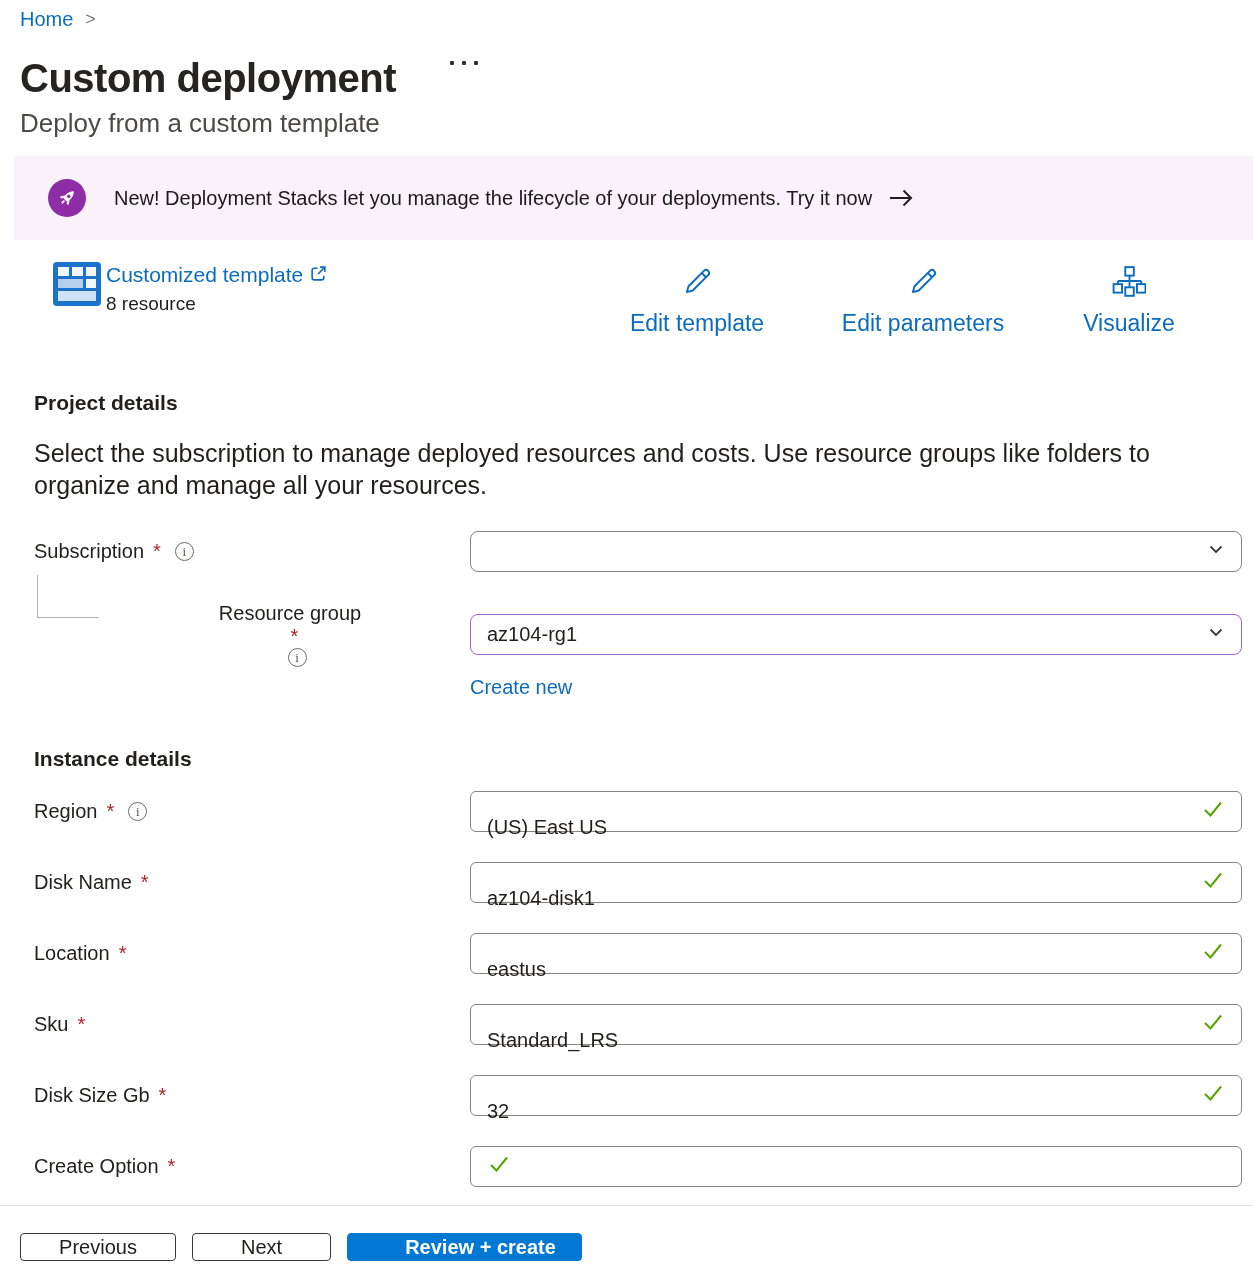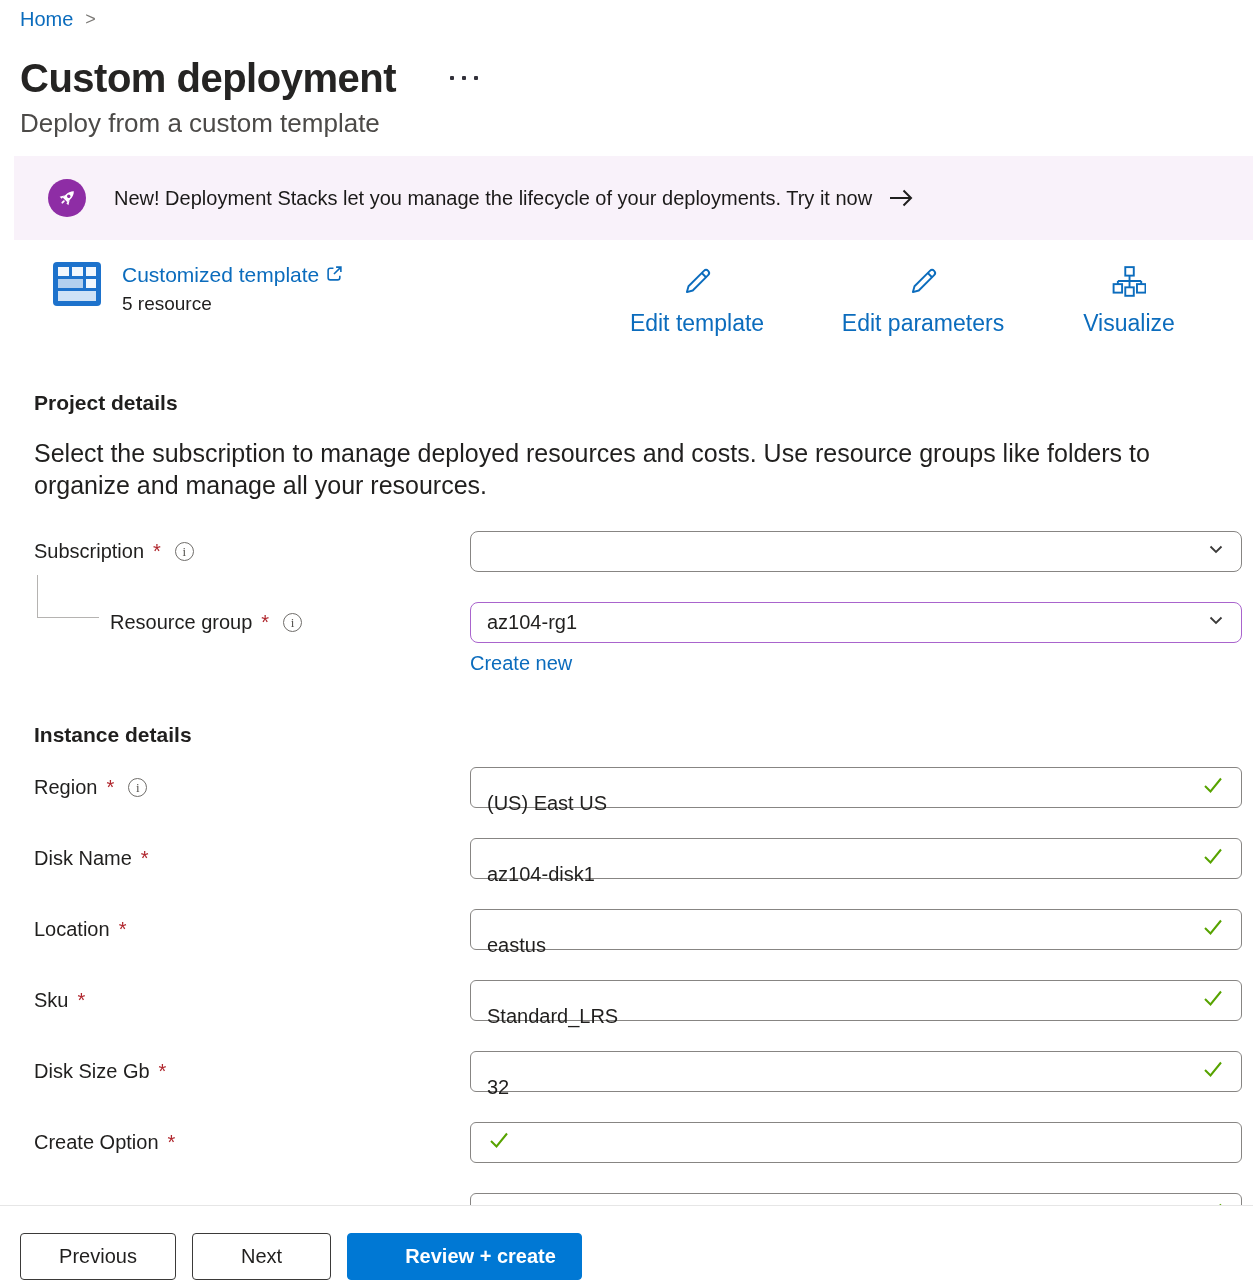--- a/index.html
+++ b/index.html
@@ -16,60 +16,60 @@
   body{
     position:relative;background:#fff;color:#201f1e;
     font-family:"Liberation Sans", sans-serif;overflow:hidden;
   }
   .content{position:absolute;top:0;left:0;right:0;bottom:75px;overflow:hidden;}
 
   .breadcrumb{margin:8px 0 0 20px;font-size:20px;display:flex;align-items:center;gap:12px;}
   .breadcrumb a{color:var(--link-blue);text-decoration:none;cursor:pointer;}
   .crumb-sep{color:#7a7875;font-size:18px;}
 
-  .title-row{margin:24px 0 0 20px;display:flex;align-items:center;gap:52px;}
+  .title-row{margin:24px 0 0 20px;display:flex;align-items:flex-start;gap:52px;}
   h1{font-size:40px;line-height:46px;font-weight:700;letter-spacing:-.5px;color:#252423;}
   .dots{display:flex;gap:8px;cursor:pointer;padding:6px 2px;}
   .dots i{width:4px;height:4px;background:#32313a;border-radius:1px;}
 
   .subtitle{margin:7px 0 0 20px;font-size:26px;color:#4c4a48;}
 
   .banner{
     margin:17px 0 0 14px;width:1239px;height:84px;background:var(--banner-bg);
     display:flex;align-items:center;padding-left:34px;cursor:pointer;
   }
   .rocket{
     width:38px;height:38px;border-radius:50%;background:var(--banner-icon-purple);
     display:flex;align-items:center;justify-content:center;flex:0 0 38px;
   }
   .banner-text{font-size:20px;margin-left:28px;color:#1b1a19;}
   .banner-arrow{margin-left:16px;display:flex;}
 
   .template-row{margin:21px 0 0 52px;display:flex;justify-content:space-between;align-items:flex-start;}
-  .template-info{display:flex;gap:20px;}
+  .template-info{display:flex;gap:4px;}
   .template-text{padding-top:1px;}
   .template-link{
     font-size:21px;color:var(--link-blue);display:inline-flex;align-items:flex-start;gap:7px;
     text-decoration:none;cursor:pointer;line-height:26px;
   }
   .resource-count{font-size:19px;margin-top:5px;color:#201f1e;}
   .template-actions{display:flex;gap:56px;margin-right:64px;margin-top:4px;}
   .action{display:flex;flex-direction:column;align-items:center;gap:5px;color:var(--link-blue);font-size:23px;cursor:pointer;}
   .action.w-et{width:160px}.action.w-ep{width:180px}.action.w-v{width:120px}
 
   .form{margin-left:34px;position:relative;}
   h2.section{font-size:21px;font-weight:700;color:#201f1e;}
   .h-project{margin-top:54px;}
   .h-instance{margin-top:48px;}
   .desc{margin-top:22px;font-size:25px;line-height:32px;width:1150px;color:#201f1e;}
 
   .field-row{display:flex;align-items:center;margin-top:30px;}
   #instance-fields .field-row:first-child{margin-top:20px;}
   .label-cell{flex:0 0 436px;display:flex;align-items:center;font-size:20px;color:#201f1e;}
-  .label-cell.indent{padding-left:76px;}
+  .label-cell.indent{padding-left:76px;flex-direction:column;}
   .req{color:var(--required-red);margin-left:9px;font-size:20px;}
   .info{
     margin-left:14px;width:19px;height:19px;border:1.2px solid #6f6d6a;border-radius:50%;
     display:inline-flex;align-items:center;justify-content:center;font-size:13px;color:#55534f;
     font-family:"Liberation Serif", serif;cursor:pointer;flex:0 0 19px;
   }
   .combo,.input{
     flex:0 0 772px;width:772px;height:41px;border:1px solid #878583;border-radius:6px;
     display:flex;align-items:center;padding:0 16px;font-size:20px;background:#fff;position:relative;gap:44px;
   }
@@ -83,21 +83,21 @@
     position:absolute;left:3px;top:-27px;width:62px;height:43px;
     border-left:1px solid #b5b3b1;border-bottom:1px solid #b5b3b1;
   }
   .create-new-row{margin:9px 0 0 436px;}
   .create-new-row a{color:var(--link-blue);font-size:20px;text-decoration:none;cursor:pointer;}
 
   .footer{
     position:absolute;left:0;right:0;bottom:0;height:75px;background:#fff;
     border-top:1px solid #e6e6e6;padding:27px 0 0 20px;display:flex;gap:16px;
   }
-  .btn{height:47px;border-radius:4px;font-size:20px;font-family:inherit;cursor:pointer;}
+  .btn{height:28px;border-radius:4px;font-size:20px;font-family:inherit;cursor:pointer;}
   .btn.outline{background:#fff;border:1px solid #3b3a39;color:#201f1e;}
   .btn.prev{width:156px}.btn.next{width:139px}
   .btn.primary{width:235px;background:var(--primary-blue);border:1px solid var(--primary-blue);color:#fff;font-weight:700;padding-left:32px;}
 </style>
 </head>
 <body>
 
 <div class="content">
 
   <div class="breadcrumb">
@@ -151,21 +151,21 @@
       <div class="template-text">
         <a class="template-link">
           <span>Customized template</span>
           <span>
             <svg width="17" height="17" viewBox="0 0 16 16" fill="none" stroke="#0b6cbd" stroke-width="1.5">
               <path d="M7 3 H4 C2.9 3 2 3.9 2 5 v7 c0 1.1 .9 2 2 2 h7 c1.1 0 2 -.9 2 -2 V10"></path>
               <path d="M9.5 2 H14 V6.5 M14 2 L7.5 8.5"></path>
             </svg>
           </span>
         </a>
-        <div class="resource-count">5 resource</div>
+        <div class="resource-count">8 resource</div>
       </div>
     </div>
 
     <div class="template-actions">
       <div class="action w-et">
         <span>
           <svg width="34" height="34" viewBox="0 0 32 32" fill="none" stroke="#0b6cbd" stroke-width="1.8">
             <path d="M6.5 25.5 L8 20 L22.5 5.5 C23.6 4.4 25.4 4.4 26.5 5.5 C27.6 6.6 27.6 8.4 26.5 9.5 L12 24 L6.5 25.5 Z" stroke-linejoin="round"></path>
             <path d="M20.5 7.5 L24.5 11.5"></path>
           </svg>

